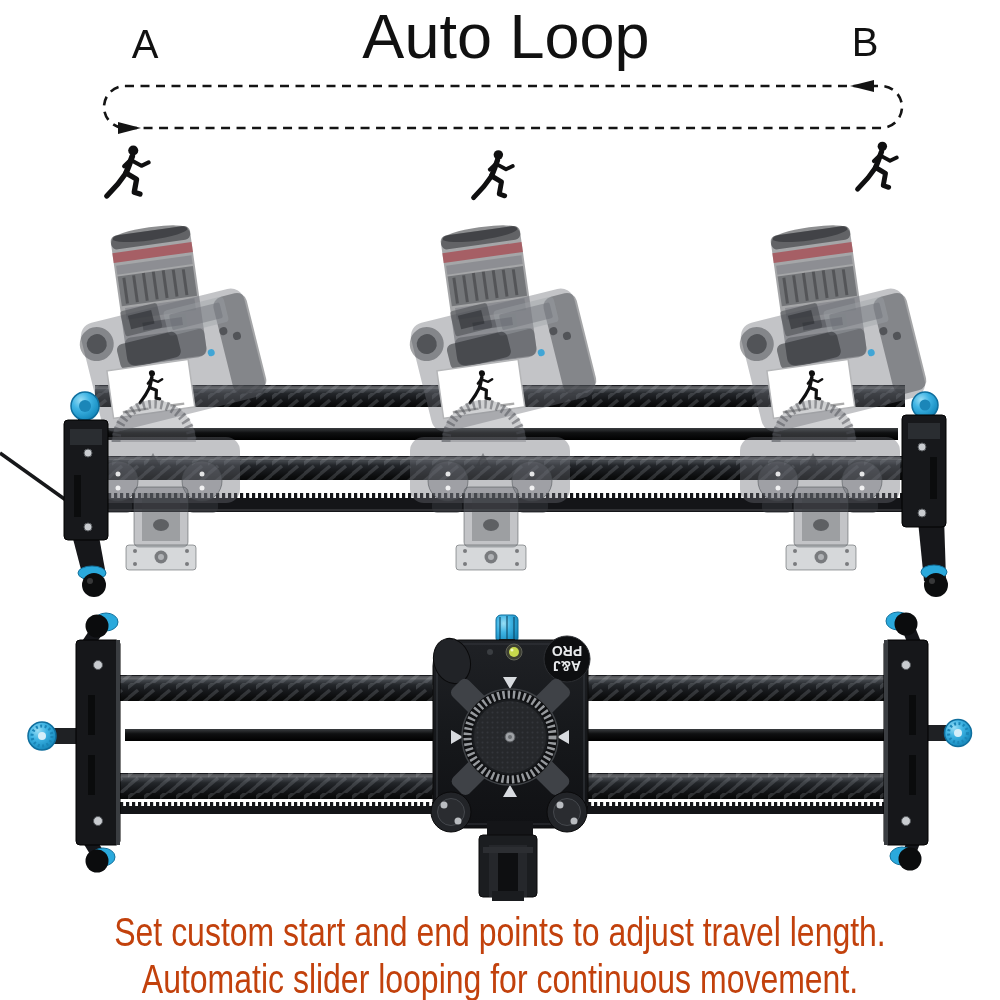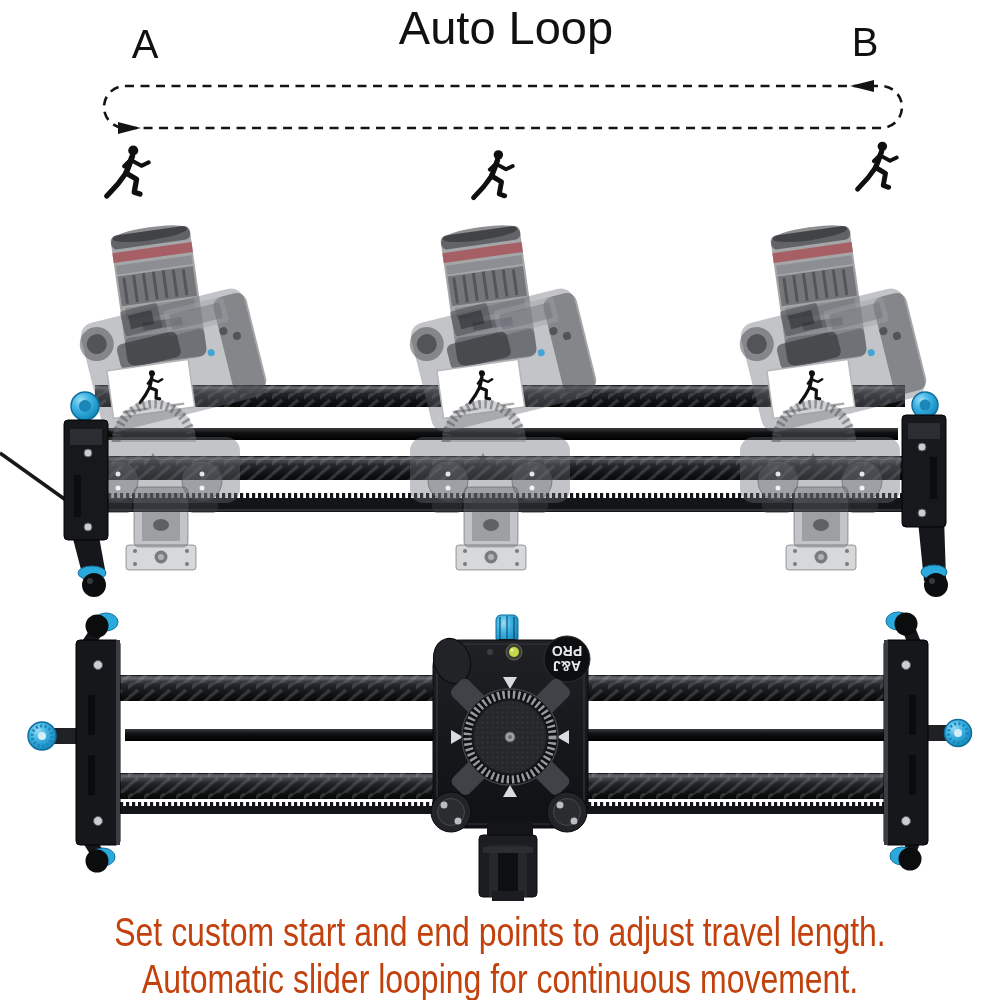--- a/index.html
+++ b/index.html
@@ -1,20 +1,20 @@
 <!DOCTYPE html>
 <html><head>
 <meta charset="utf-8">
 <style>
   html,body{margin:0;padding:0;background:#fff;}
   .stage{position:relative;width:1000px;height:1000px;background:#ffffff;overflow:hidden;
          font-family:"Liberation Sans", sans-serif;color:#111;}
   .abs{position:absolute;}
   .hdr-label{font-size:40px;color:#111;text-align:center;width:60px;}
-  .hdr-title{left:12px;right:0;top:0;text-align:center;font-size:47px;color:#111;}
+  .hdr-title{left:12px;right:0;top:0;text-align:center;font-size:63px;color:#111;}
   .caption{left:0;right:0;text-align:center;color:#c2410c;margin-top:8px;}
   .caption-line{white-space:nowrap;font-size:41px;line-height:47px;
                 transform:scaleX(0.78);transform-origin:50% 50%;}
   svg{display:block;}
   
   .gBody{fill:rgba(104,108,115,0.40);} .gDark{fill:rgba(58,61,66,0.46);}
   .gDarker{fill:rgba(36,38,42,0.52);} .gLight{fill:rgba(158,162,168,0.42);}
   .gRed{fill:rgba(168,36,46,0.55);}
   .runner{stroke:#0f0f10;stroke-linecap:round;stroke-linejoin:round;fill:none;}
 </style>

